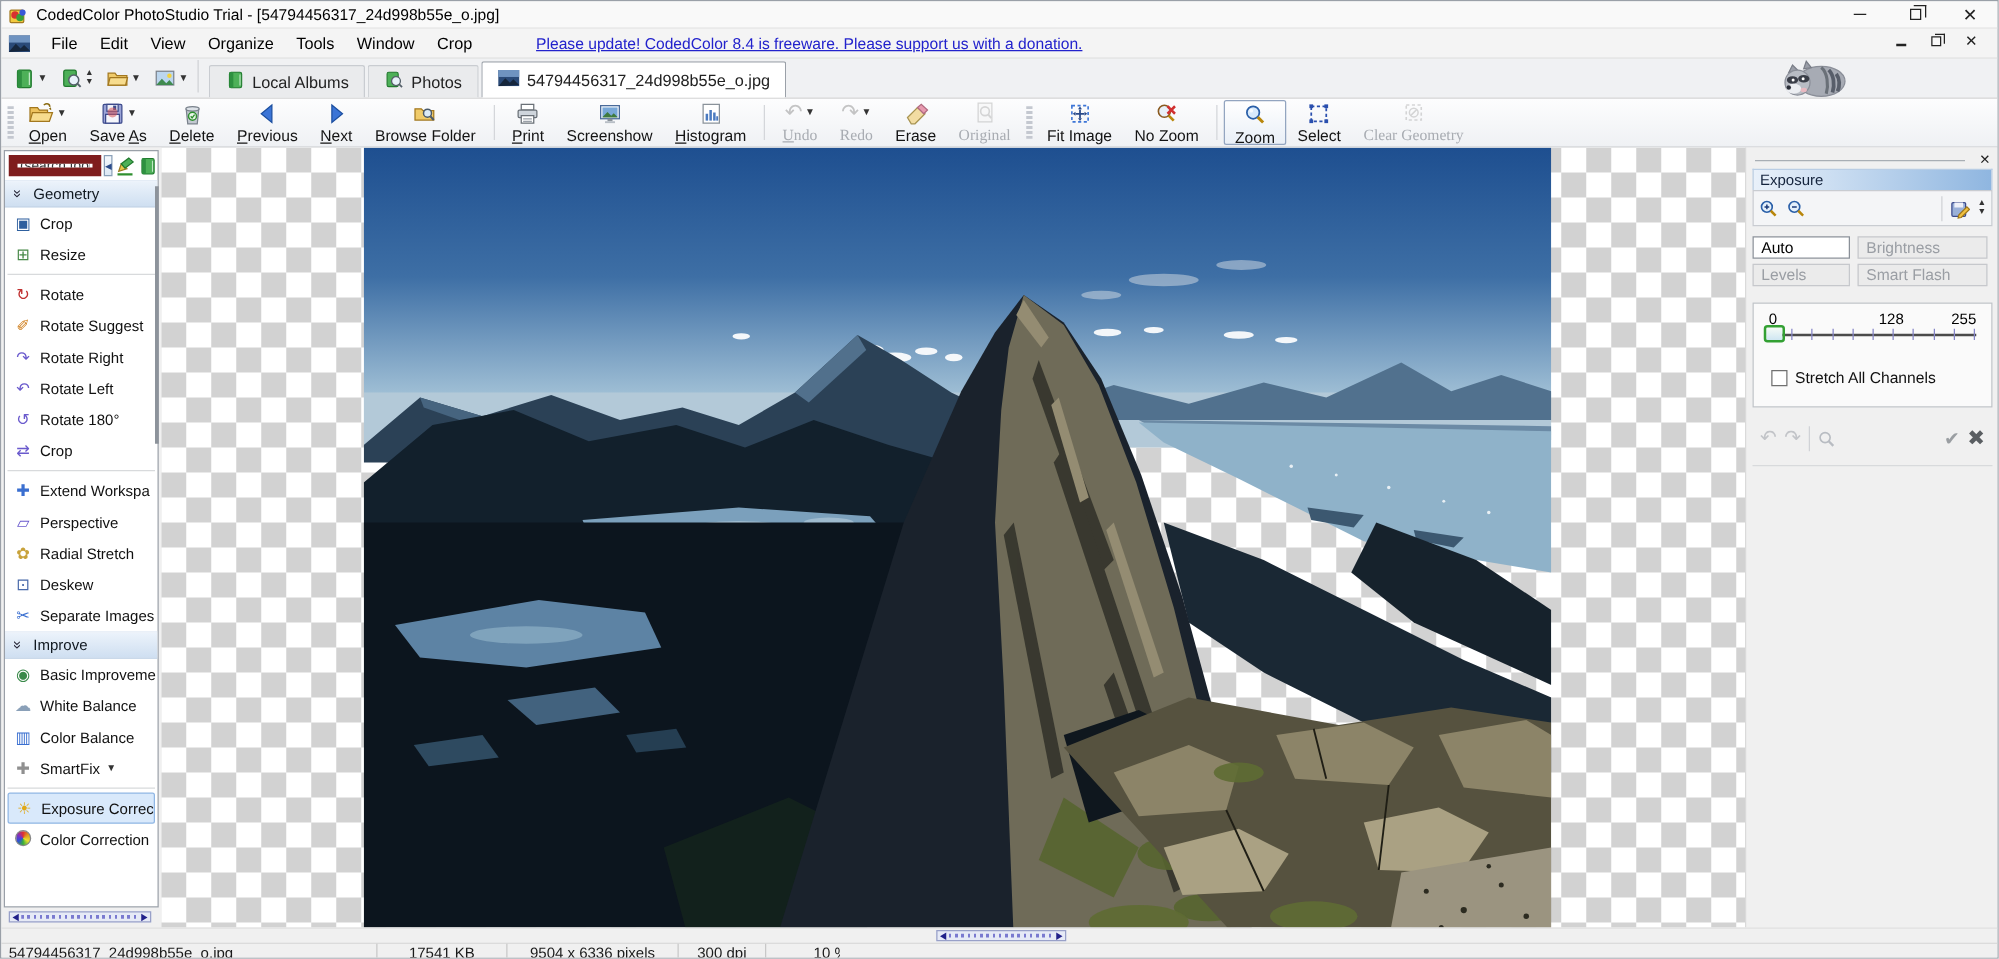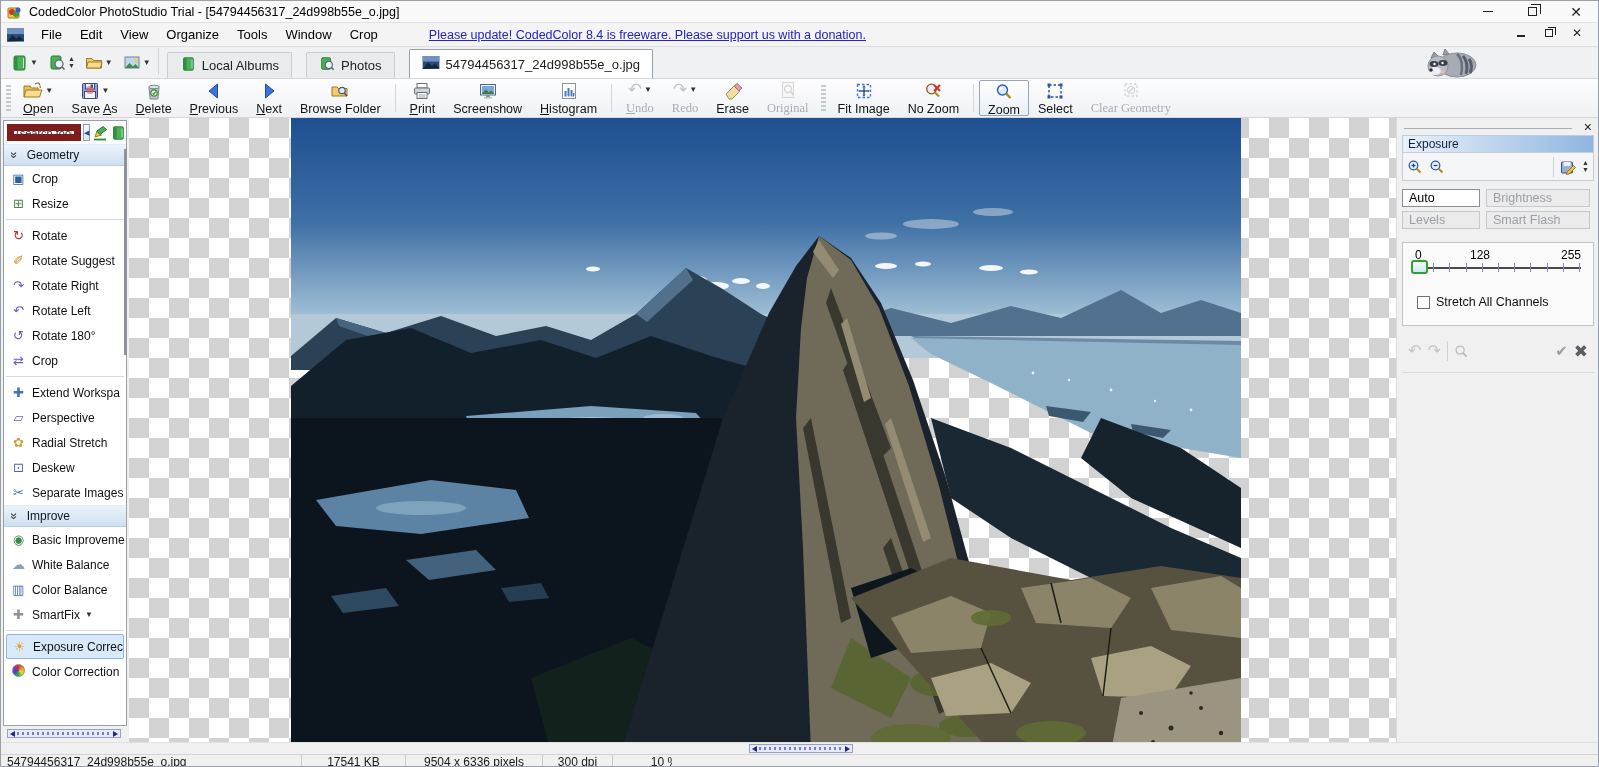--- a/index.html
+++ b/index.html
@@ -29,21 +29,21 @@
   .restore.sm:before{left:2px;top:-3px;width:7px;height:7px;}
 
   
   .tabrow{height:32px;background:#f0f1f3;border-bottom:1px solid #d8d8d8;display:flex;align-items:flex-end;position:relative;}
   .tr-tools{display:flex;align-items:center;height:100%;padding:0 4px;}
   .tr-btn{display:flex;align-items:center;gap:2px;padding:2px 5px;}
   .tr-btn svg{width:18px;height:18px;}
   .caret{font-size:8px;color:#333;line-height:1;}
   .spinner{display:flex;flex-direction:column;font-size:7px;line-height:0.9;color:#333;}
   .tr-sep{width:1px;height:26px;background:#d0d2d6;margin:0 4px 3px 2px;}
-  .tab{display:flex;align-items:center;gap:6px;height:26px;padding:0 12px;background:#eaebed;border:1px solid #c9ccd1;border-bottom:none;margin-right:14px;border-radius:2px 2px 0 0;color:#222;}
+  .tab{display:flex;align-items:center;gap:6px;height:26px;padding:0 12px;background:#eaebed;border:1px solid #c9ccd1;border-bottom:none;margin-right:2px;border-radius:2px 2px 0 0;color:#222;}
   .tab svg{flex:none;}
   .tab.active{background:#fff;border-color:#9aa0a8;height:29px;font-size:13px;}
   .raccoon{position:absolute;left:1422px;top:1px;}
 
   
   .toolbar{height:39px;background:linear-gradient(#fdfdfe,#eff1f4);border-bottom:1px solid #d4d6da;display:flex;align-items:stretch;padding:1px 2px;}
   .grip{width:5px;margin:5px 3px;background:repeating-linear-gradient(0deg,#c4c8d0 0 2px,transparent 2px 4px);}
   .tsep{width:1px;background:#d4d6da;margin:4px 5px;}
   .tbtn{display:flex;flex-direction:column;align-items:center;justify-content:center;padding:1px 8px;gap:1px;border:1px solid transparent;}
   .tbtn .top{display:flex;align-items:center;gap:2px;height:20px;}
@@ -705,21 +705,21 @@
             </span>
         </div>
         <div class="rp-tabs" id="exposure-tabs">
             <div class="rp-tab active">Auto</div>
             <div class="rp-tab">Brightness</div>
             <div class="rp-tab">Levels</div>
             <div class="rp-tab">Smart Flash</div>
           </div>
         <div class="groupbox">
           <span class="sl-label" style="left:12px">0</span>
-          <span class="sl-label" style="left:67px">128</span>
+          <span class="sl-label" style="left:100px">128</span>
           <span class="sl-label" style="right:12px">255</span>
           <div class="sl-track"></div>
           <div id="ticks">
               <span class="sl-tick" style="left: 14px;"></span>
               <span class="sl-tick" style="left: 30.2px;"></span>
               <span class="sl-tick" style="left: 46.4px;"></span>
               <span class="sl-tick" style="left: 62.6px;"></span>
               <span class="sl-tick" style="left: 78.8px;"></span>
               <span class="sl-tick" style="left: 95px;"></span>
               <span class="sl-tick" style="left: 111.2px;"></span>

